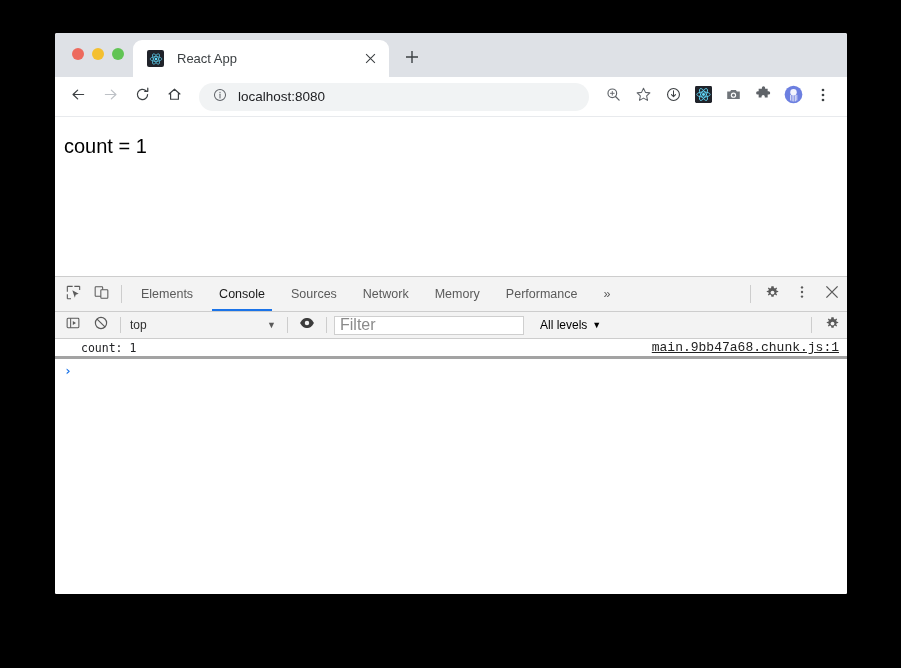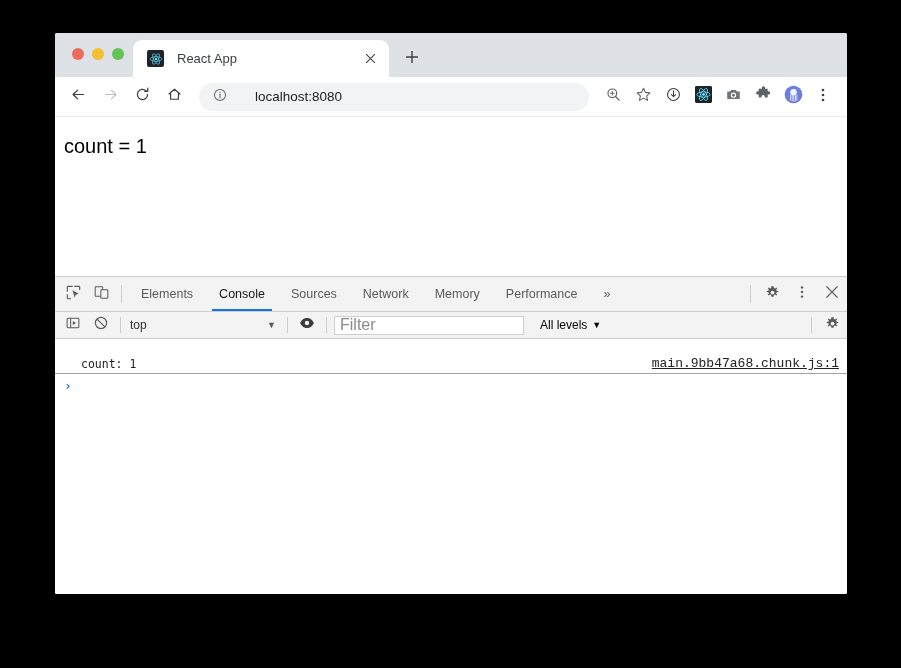--- a/index.html
+++ b/index.html
@@ -117,21 +117,21 @@
     height: 28px;
     background: #f1f3f4;
     border-radius: 14px;
     display: flex;
     align-items: center;
     padding: 0 14px;
     margin: 0 8px 0 8px;
     min-width: 0;
   }
   #omnibox-url {
-    margin-left: 28px;
+    margin-left: 11px;
     font-size: 13.5px;
     color: #202124;
     white-space: nowrap;
     overflow: hidden;
     text-overflow: ellipsis;
   }
 
   .tb-icon {
     width: 28px; height: 28px;
     flex: 0 0 auto;
@@ -279,24 +279,23 @@
     flex: 1 1 auto;
     background: #ffffff;
     overflow: hidden;
     min-height: 0;
   }
 
   .console-row {
     display: flex;
     align-items: center;
     min-height: 20px;
-    border-bottom: 1px solid #a3a3a3;
+    border-bottom: 3px solid #a3a3a3;
     padding: 1px 8px 1px 0;
     position: relative;
-    margin-top: 15px;
   }
   .console-gutter {
     width: 26px;
     flex: 0 0 auto;
   }
   .console-message {
     flex: 1 1 auto;
     font-family: "DejaVu Sans Mono", monospace;
     font-size: 11.5px;
     color: #202124;

